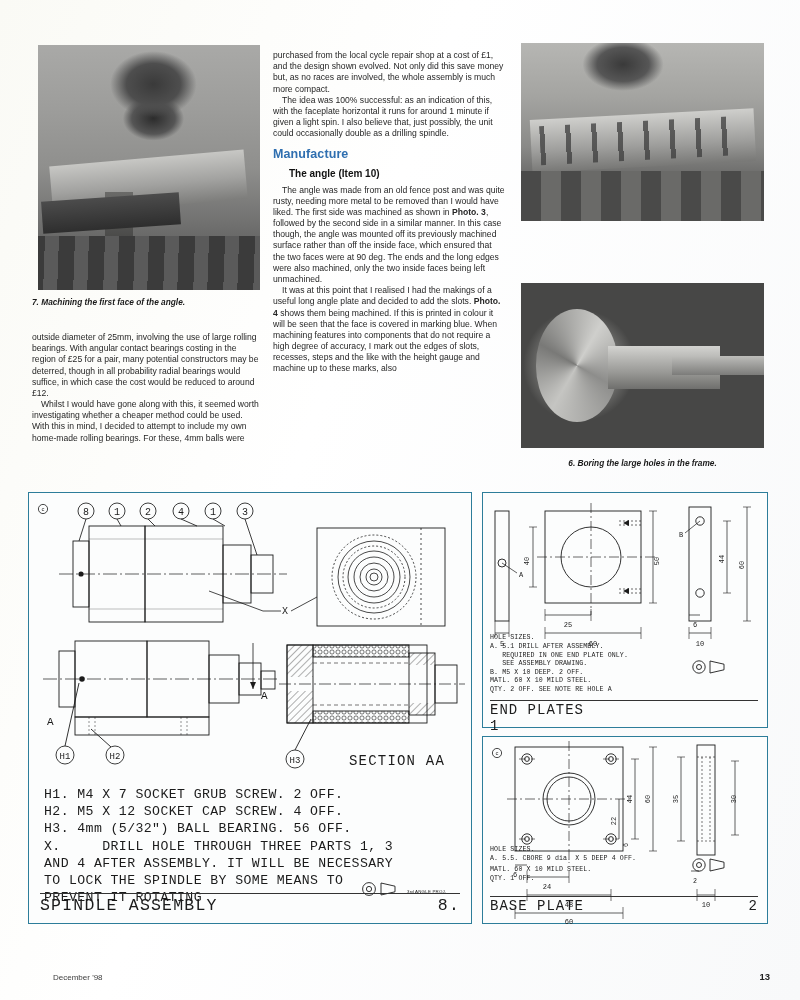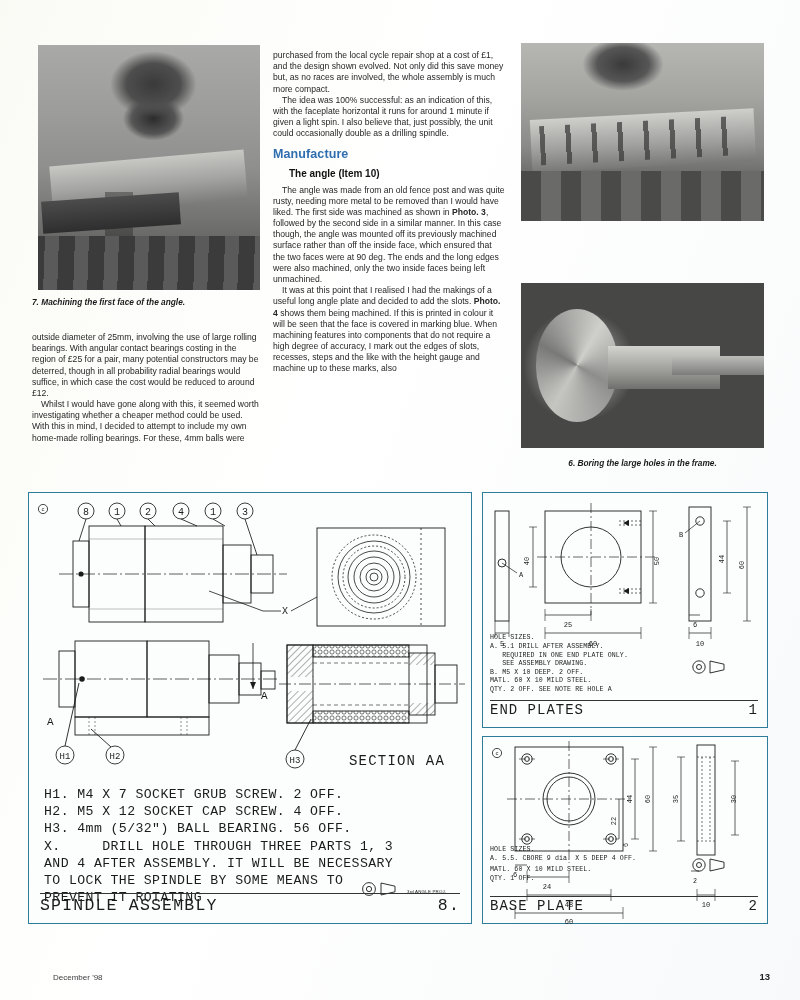--- a/index.html
+++ b/index.html
@@ -131,21 +131,21 @@
   #notes-x  { left: 44px; top: 838px; font-size: 13.2px; line-height: 1.30; letter-spacing: .4px; }
 
   .title-row {
     position: absolute;
     font-family: "Liberation Mono", monospace;
     color: #1b1b1b;
     border-top: 1.2px solid #333;
     display: flex; justify-content: space-between; align-items: baseline;
   }
   #title-spindle { left: 40px; top: 893px; width: 420px; font-size: 16.5px; letter-spacing: 1.2px; padding-top: 2px; }
-  #title-end     { left: 490px; top: 700px; width: 268px; font-size: 14px; letter-spacing: 1px; padding-top: 1px; }
+  #title-end     { left: 490px; top: 700px; width: 268px; font-size: 14px; letter-spacing: 1px; padding-top: 1px; flex-direction: column; }
   #title-base    { left: 490px; top: 896px; width: 268px; font-size: 14px; letter-spacing: 1px; padding-top: 1px; }
 
   .small-note {
     position: absolute;
     font-family: "Liberation Mono", monospace;
     font-size: 6.6px; line-height: 1.34; color: #1b1b1b; white-space: pre;
     letter-spacing: .1px;
   }
   #end-holes { left: 490px; top: 634px; }
   #end-matl  { left: 490px; top: 677px; }

